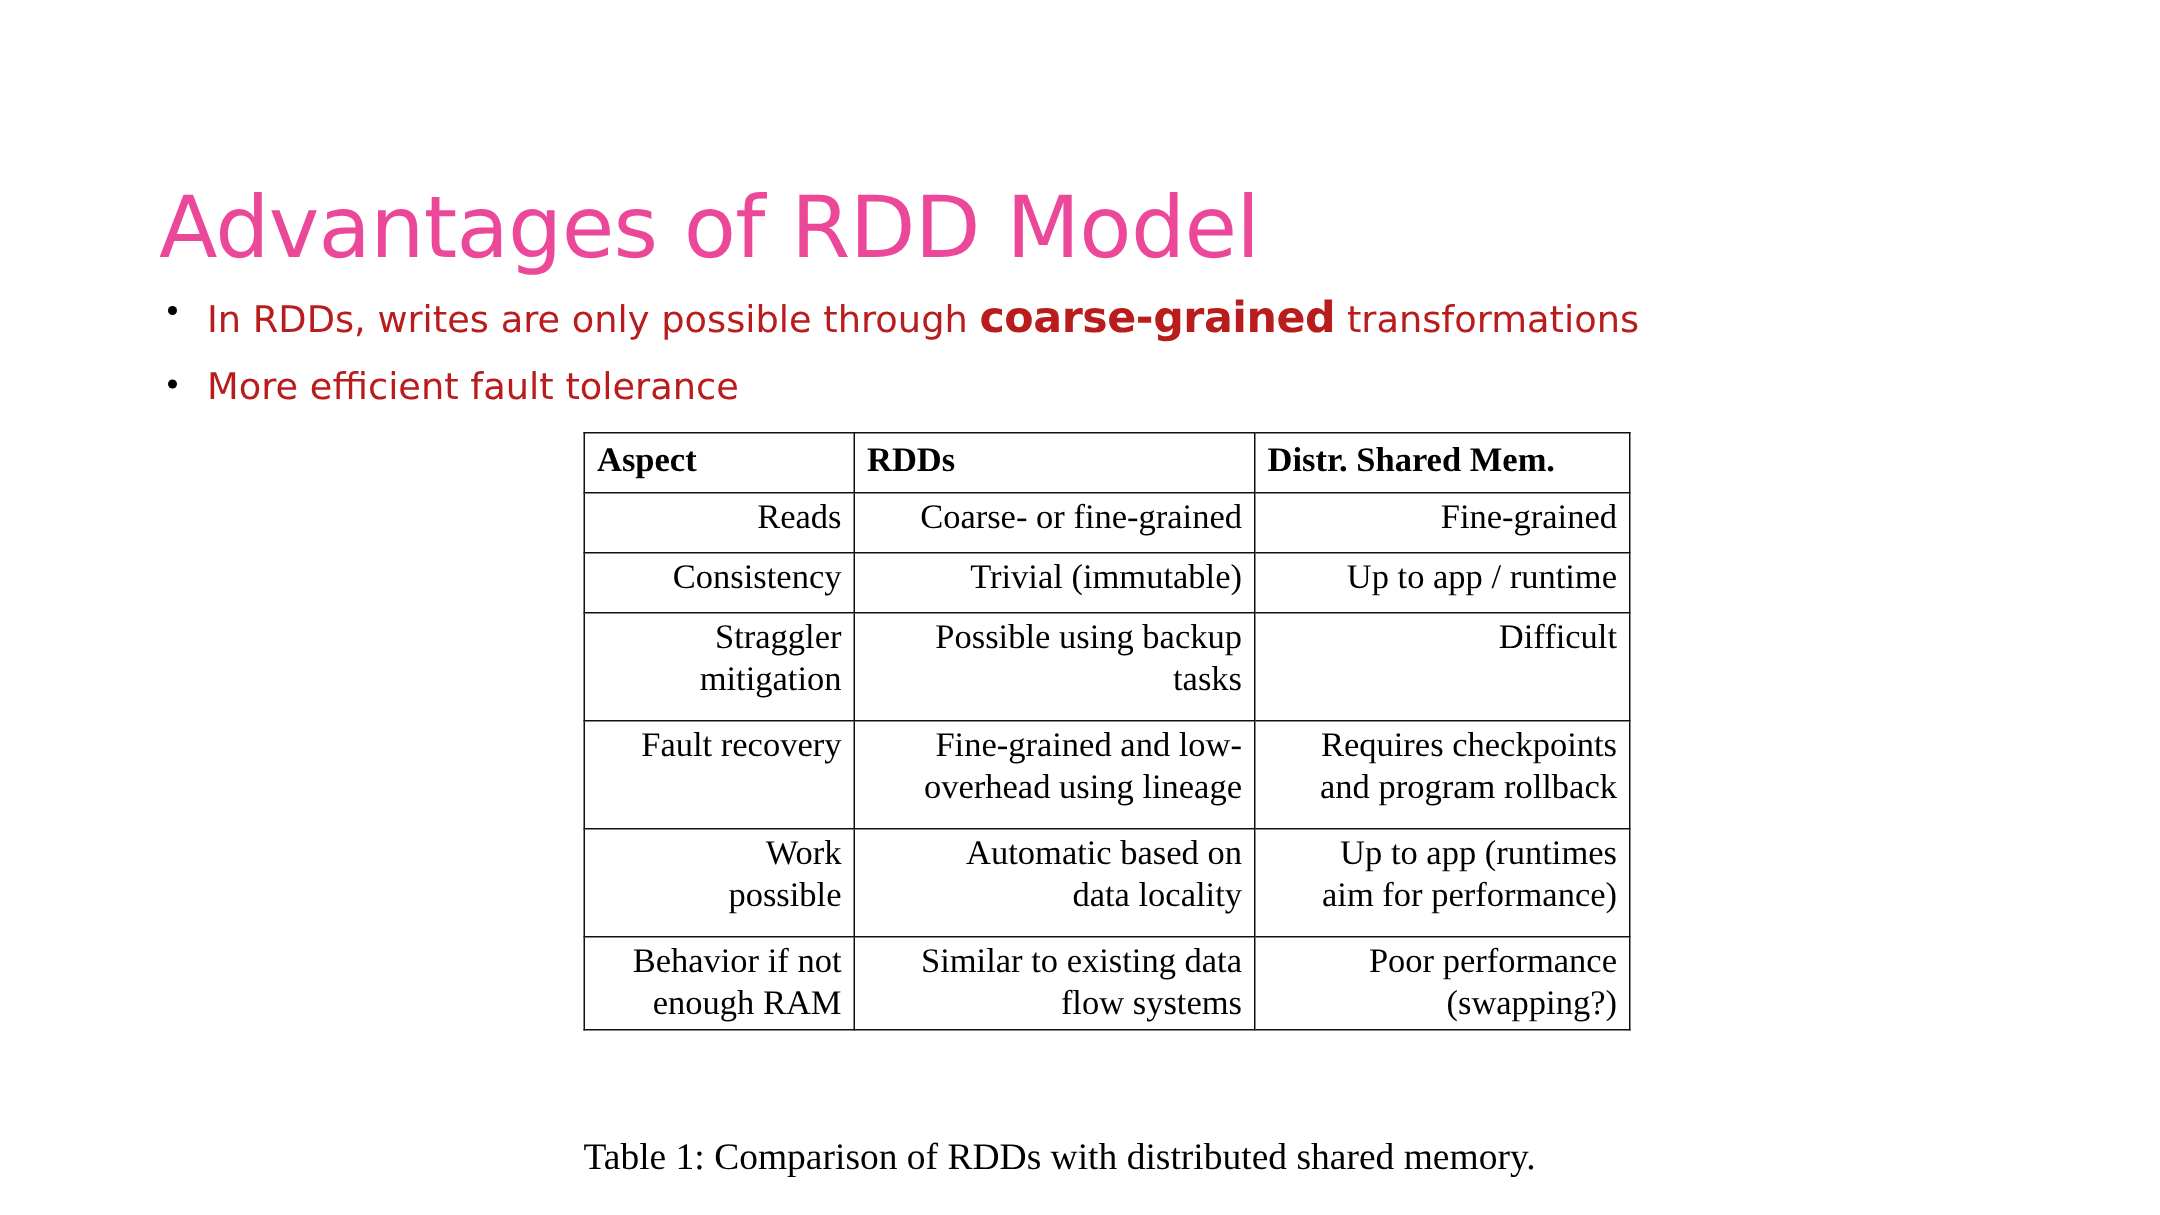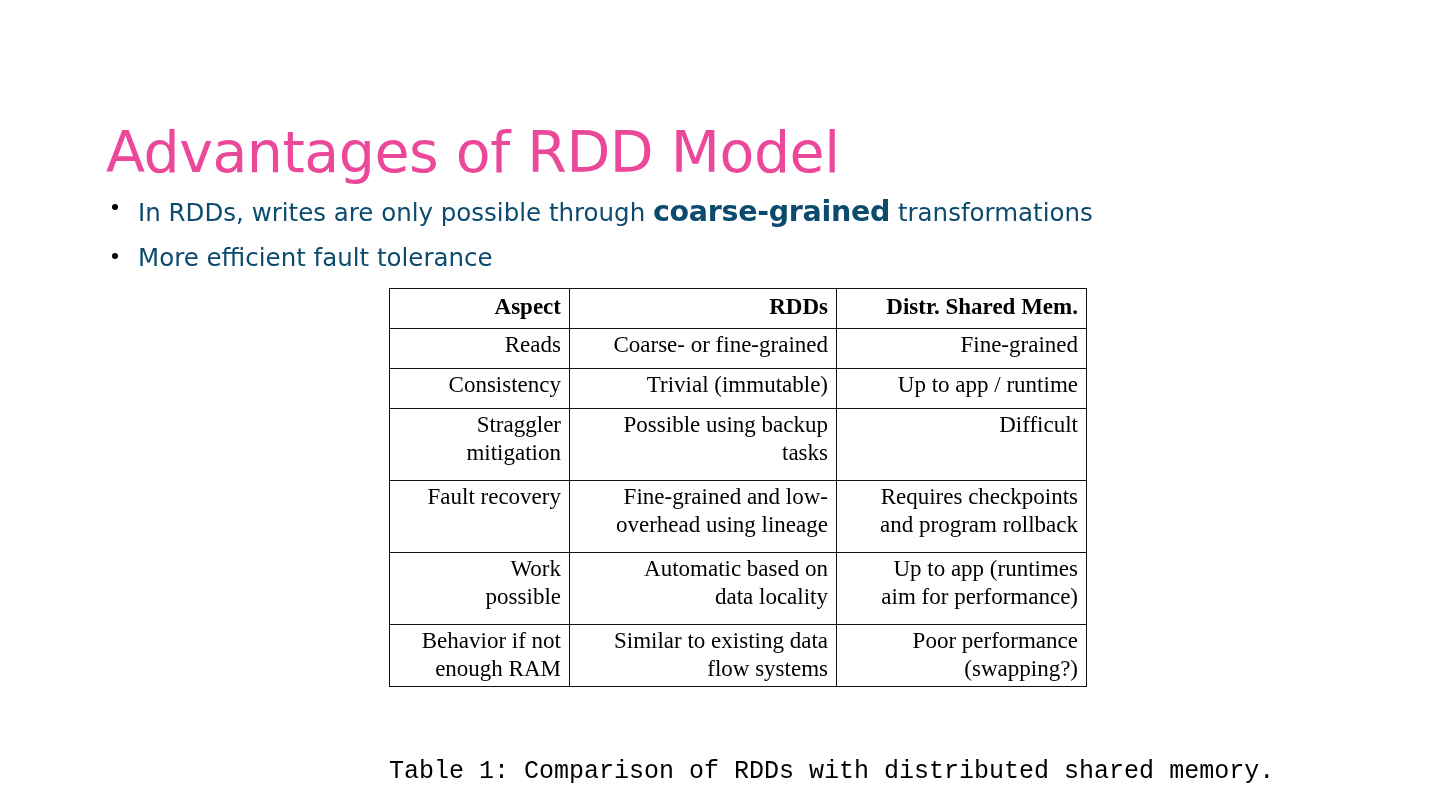--- a/index.html
+++ b/index.html
@@ -50,21 +50,21 @@
     padding: 0;
   }
   .bullet-item {
     position: relative;
     padding-left: 30px;
     margin-bottom: 12px;
     font-family: "DejaVu Sans", sans-serif;
     font-size: 24.5px;
     font-weight: 400;
     line-height: 1.30;
-    color: #0c4a6e;
+    color: #b91c1c;
     white-space: nowrap;
   }
   .bullet-item .dot {
     position: absolute;
     left: 4px;
     top: 11px;
     width: 6px;
     height: 6px;
     border-radius: 50%;
     background: #000000;
@@ -96,42 +96,42 @@
   table.cmp th,
   table.cmp td {
     border: 1.6px solid #111111;
     padding: 2px 8px 4px 8px;
     font-size: 23px;
     line-height: 1.20;
     color: #000000;
     vertical-align: top;
   }
   table.cmp thead th {
-    text-align: right;
+    text-align: left;
     font-weight: 700;
     height: 40px;
     vertical-align: middle;
     padding-bottom: 6px;
     white-space: nowrap;
   }
   table.cmp tbody td {
     text-align: right;
   }
   table.cmp tbody tr.r-single td { height: 40px; }
   table.cmp tbody tr.r-double td { height: 72px; }
   table.cmp tbody tr.r-double-tall td { height: 57px; }
 
   .cell-line { display: block; }
 
   
   .table-caption {
     position: absolute;
     left: 389px;
     top: 757px;
-    font-family: Liberation Mono, monospace;
+    font-family: Liberation Serif, serif;
     font-size: 25px;
     line-height: 1.2;
     color: #000000;
     white-space: nowrap;
   }
 </style>
 </head>
 <body>
 
 <div class="slide">

